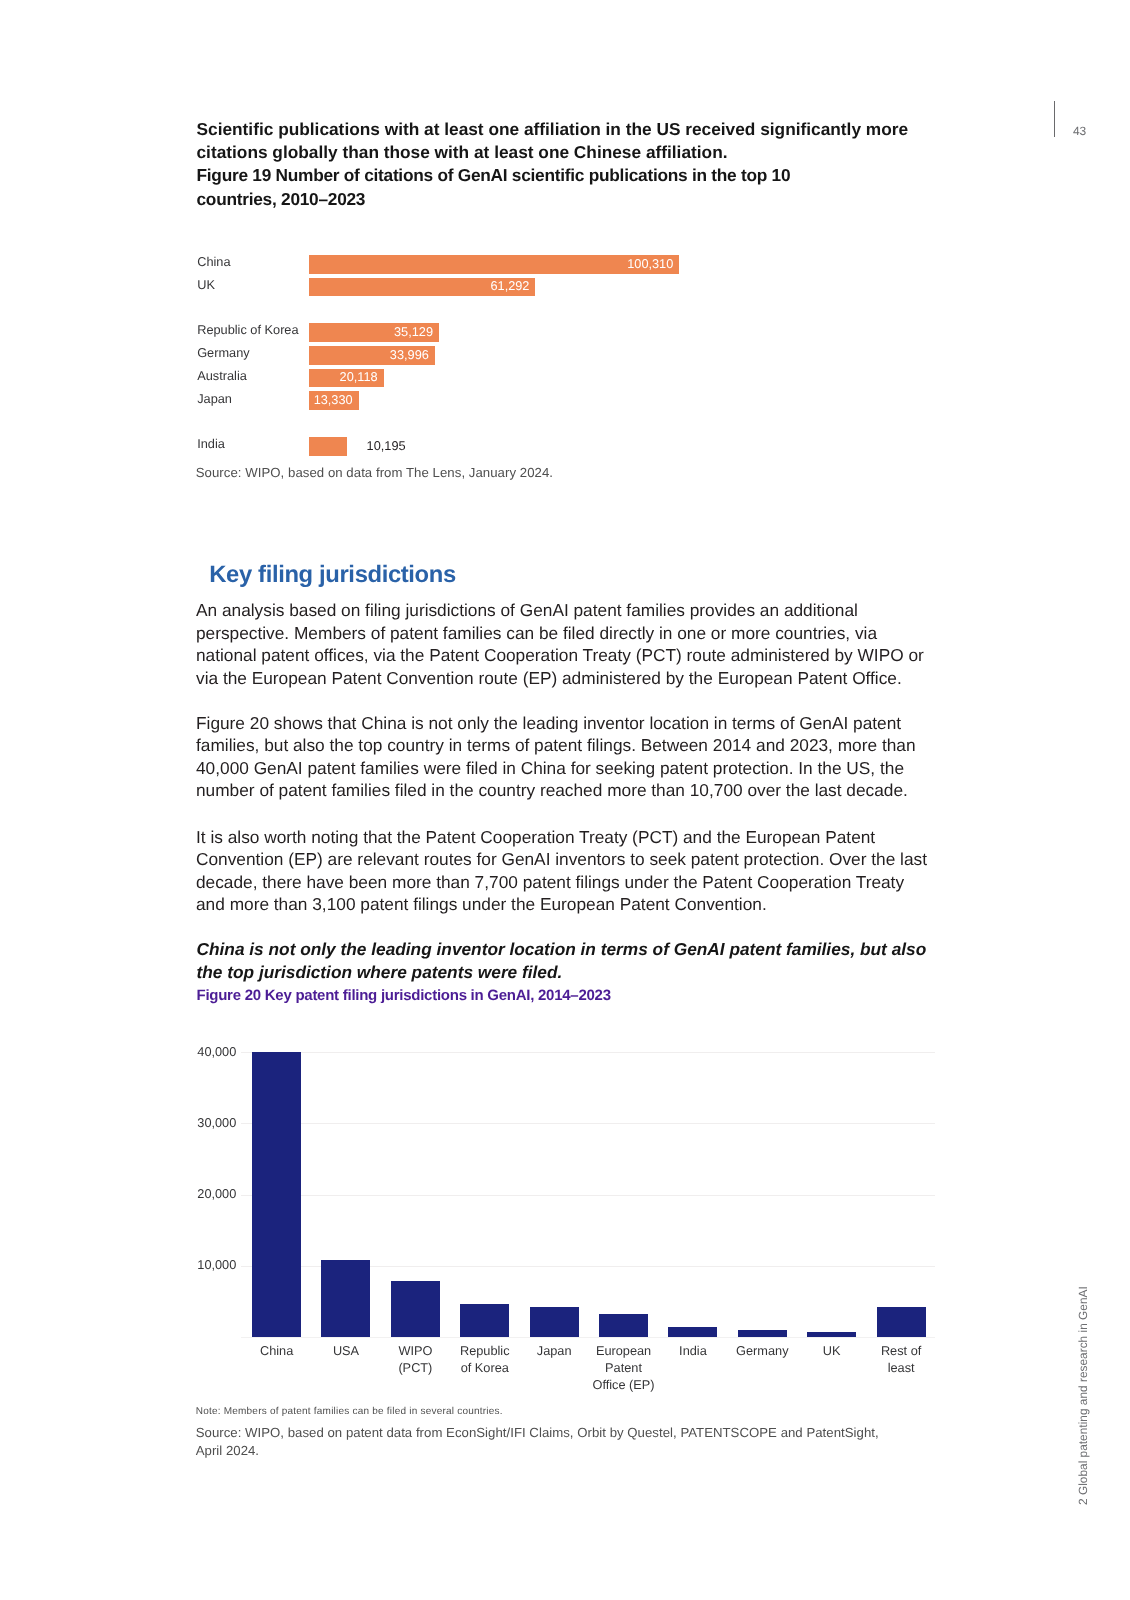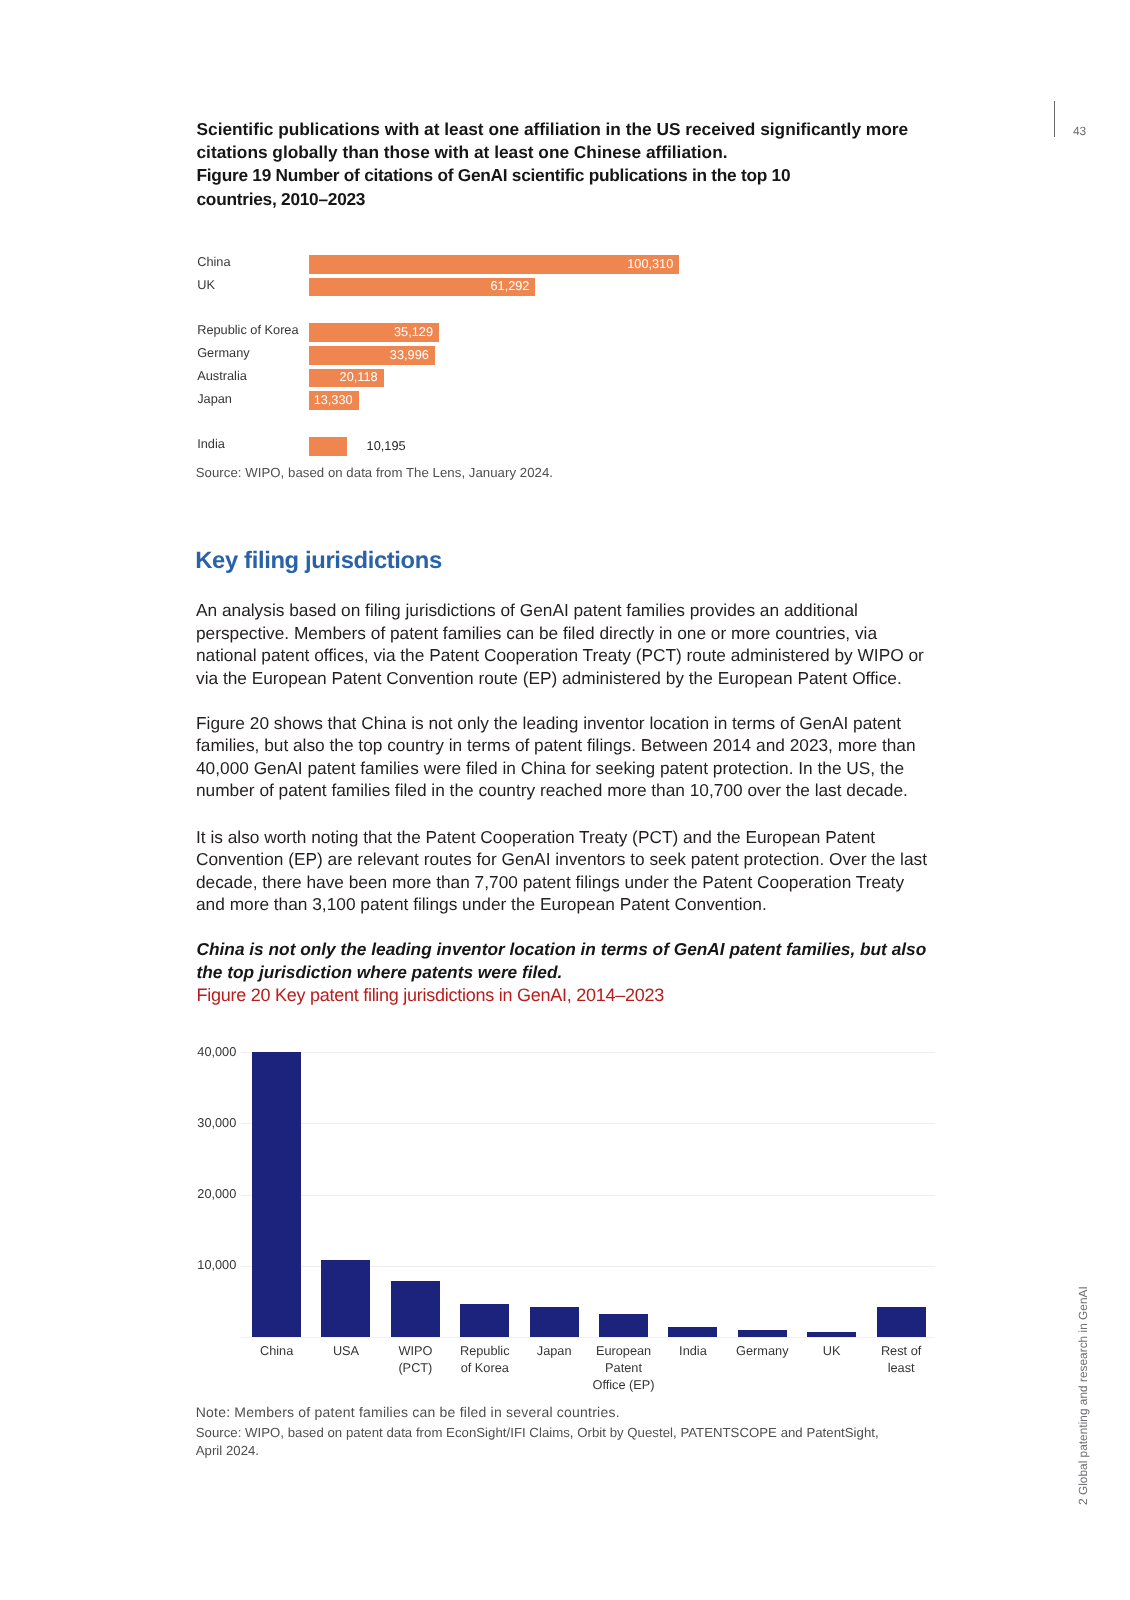--- a/index.html
+++ b/index.html
@@ -27,40 +27,40 @@
   .f19row{position:absolute;left:0;height:18.8px;width:740px;}
   .f19label{position:absolute;left:-1.4px;top:-1.8px;height:18.8px;line-height:18.8px;font-size:12.75px;color:#353537;white-space:nowrap;}
   .f19bar{position:absolute;top:0;left:110.8px;height:18.8px;background:#ef8650;}
   .f19val{position:absolute;top:-0.2px;height:18.8px;line-height:18.8px;font-size:12.75px;white-space:nowrap;}
   .f19val-in{color:#ffffff;}
   .f19val-out{color:#231f20;}
 
   .src19{position:absolute;left:195.7px;top:464.5px;font-size:13.2px;line-height:16px;color:#4f4f4f;white-space:nowrap;letter-spacing:.05px;}
 
   
-  .h2{position:absolute;left:195.3px;top:547.3px;margin:0;font-size:23.8px;font-weight:700;color:#2a62a8;letter-spacing:-.36px;line-height:28px;white-space:nowrap;}
+  .h2{position:absolute;left:195.3px;top:547.3px;margin:14px;font-size:23.8px;font-weight:700;color:#2a62a8;letter-spacing:-.36px;line-height:28px;white-space:nowrap;}
 
   
   .body{position:absolute;left:196px;width:738px;font-size:17.3px;line-height:22.6px;color:#231f20;letter-spacing:0;}
 
   
   .lead2{position:absolute;left:196.5px;top:938px;width:745px;font-style:italic;font-weight:700;
         font-size:17.3px;line-height:23.3px;color:#161616;letter-spacing:0;}
-  .figcap2{position:absolute;left:196.5px;top:983.7px;font-weight:400;font-size:18px;
-        line-height:23.3px;color:#b91c1c;letter-spacing:-.26px;white-space:nowrap;}
+  .figcap2{position:absolute;left:196.5px;top:983.7px;font-weight:700;font-size:15px;
+        line-height:23.3px;color:#4c1d95;letter-spacing:-.26px;white-space:nowrap;}
 
   
   .f20{position:absolute;left:196.5px;top:1040px;width:745px;height:360px;}
   .f20grid{position:absolute;left:44px;height:1px;width:694px;background:#f0eeee;}
   .f20base{position:absolute;left:44px;height:1px;width:694px;background:#f2f1f1;}
   .f20ytick{position:absolute;left:0;width:39.8px;height:16px;line-height:16px;text-align:right;font-size:12.75px;color:#353537;}
   .f20bar{position:absolute;background:#1b237d;}
   .f20xlab{position:absolute;font-size:12.75px;color:#353537;text-align:center;line-height:17.25px;}
 
-  .note20{position:absolute;left:195.7px;top:1403.5px;font-size:14px;color:#4f4f4f;line-height:16px;white-space:nowrap;letter-spacing:.22px;}
+  .note20{position:absolute;left:195.7px;top:1403.5px;font-size:10px;color:#4f4f4f;line-height:16px;white-space:nowrap;letter-spacing:.22px;}
   .src20{position:absolute;left:195.7px;top:1423.5px;width:695px;font-size:13.2px;color:#4f4f4f;line-height:18.8px;letter-spacing:.03px;}
 </style>
 </head>
 <body>
 
 <div class="page">
 
   <div class="pnum-rule"></div>
   <div class="pnum">43</div>
   <div class="vrun">2 Global patenting and research in GenAI</div>

